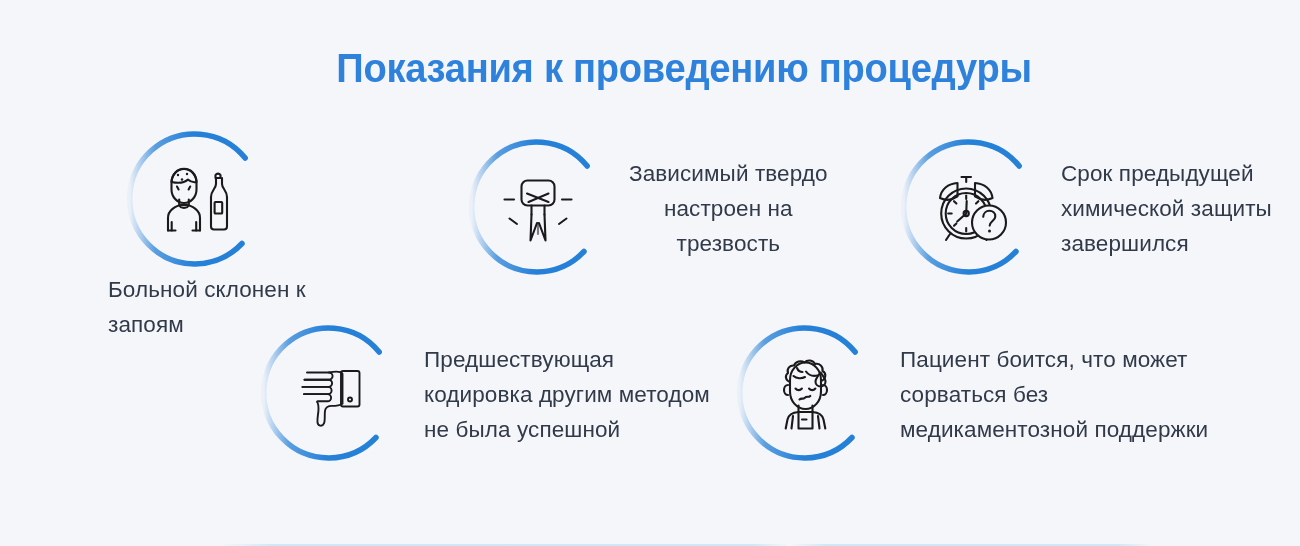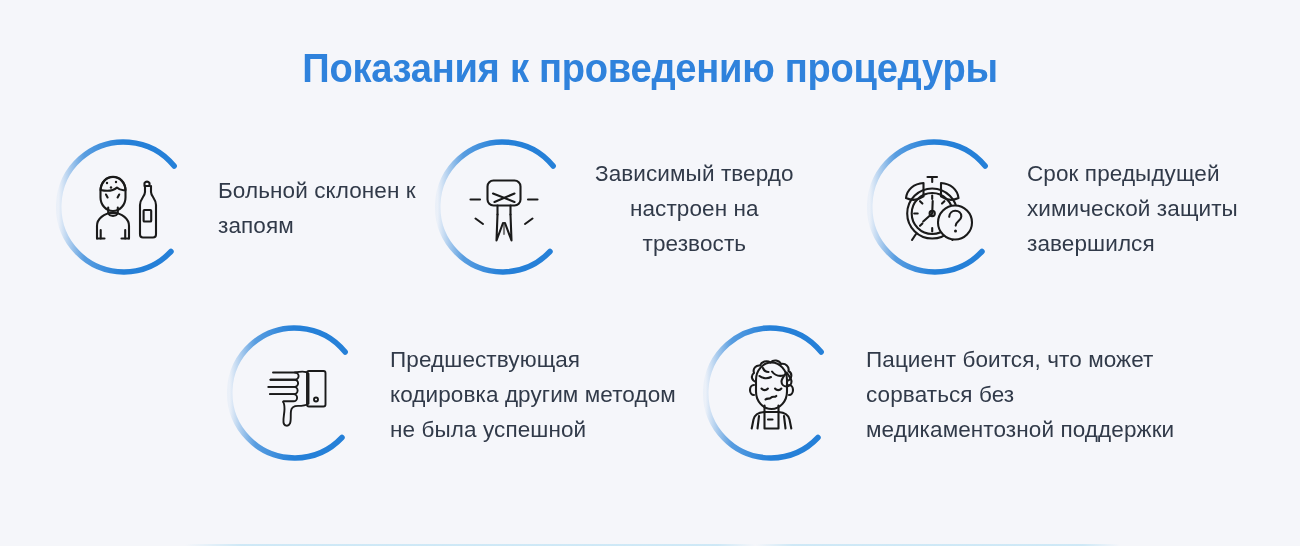--- a/index.html
+++ b/index.html
@@ -15,20 +15,21 @@
     overflow: hidden;
     position: relative;
   }
 
   #infographic {
     position: relative;
     width: 1264px;
     height: 546px;
     background: #f5f6fa;
     box-sizing: border-box;
+    margin-left: 34px;
   }
 
   
   .title {
     position: absolute;
     top: 44px;
     left: 0;
     width: 1300px;
     text-align: center;
     font-family: "Liberation Sans", sans-serif;
@@ -75,21 +76,21 @@
   .caption {
     font-family: "Liberation Sans", sans-serif;
     font-size: 22.5px;
     line-height: 35px;
     color: #313a49;
     letter-spacing: 0.1px;
     white-space: pre-line;
   }
 
   
-  #item-1 { left: 53px;  top: 136px; }
+  #item-1 { left: 53px;  top: 128px; flex-direction: column; }
   #item-1 .caption { margin-left: 21px; }
 
   #item-2 { left: 432px; top: 136px; text-align: center; }
   #item-2 .caption { margin-left: 19px; }
 
   #item-3 { left: 864px; top: 136px; }
   #item-3 .caption { margin-left: 19px; }
 
   #item-4 { left: 224px; top: 322px; }
   #item-4 .caption { margin-left: 22px; }

